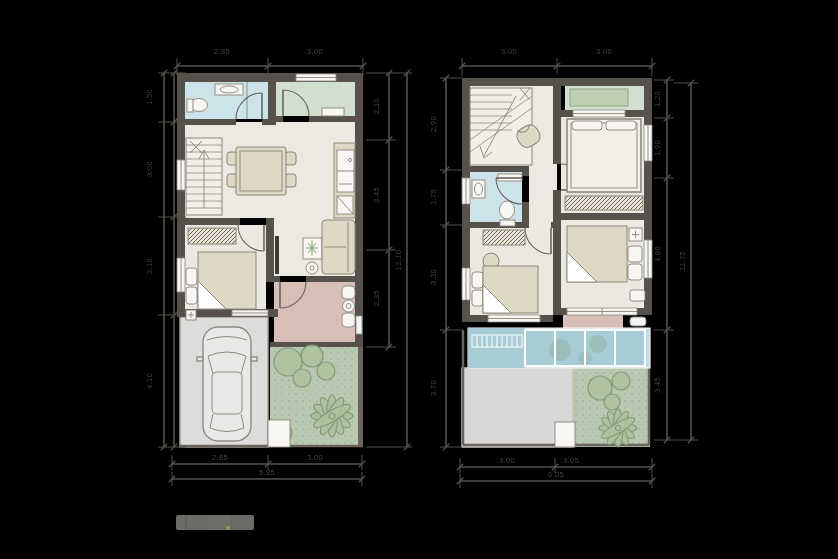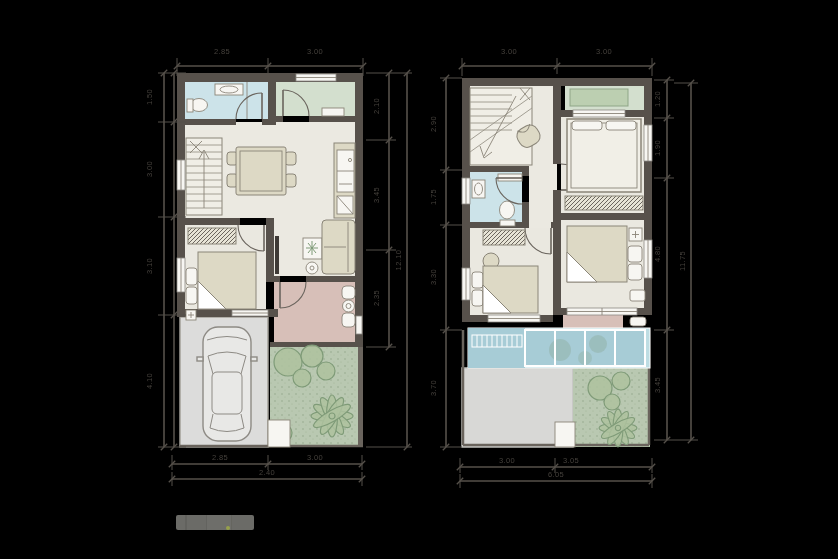--- a/index.html
+++ b/index.html
@@ -405,21 +405,21 @@
         <use href="#tk" x="667" y="440" class="tick"></use>
     <use href="#tk" x="691" y="83" class="tick"></use>
         <use href="#tk" x="691" y="440" class="tick"></use>
   </g>
 </svg>
 
 <div class="dim" style="left:222px;top:52px">2.85</div>
 <div class="dim" style="left:315px;top:52px">3.00</div>
 <div class="dim" style="left:220px;top:458px">2.85</div>
 <div class="dim" style="left:315px;top:458px">3.00</div>
-<div class="dim" style="left:267px;top:473px">2.40</div>
+<div class="dim" style="left:267px;top:473px">5.85</div>
 <div class="dim v" style="left:150px;top:97px">1.50</div>
 <div class="dim v" style="left:150px;top:169px">3.00</div>
 <div class="dim v" style="left:150px;top:266px">3.10</div>
 <div class="dim v" style="left:150px;top:381px">4.10</div>
 <div class="dim v" style="left:377px;top:106px">2.10</div>
 <div class="dim v" style="left:377px;top:195px">3.45</div>
 <div class="dim v" style="left:377px;top:298px">2.35</div>
 <div class="dim v" style="left:399px;top:260px">12.10</div>
 
 <div class="dim" style="left:509px;top:52px">3.00</div>

